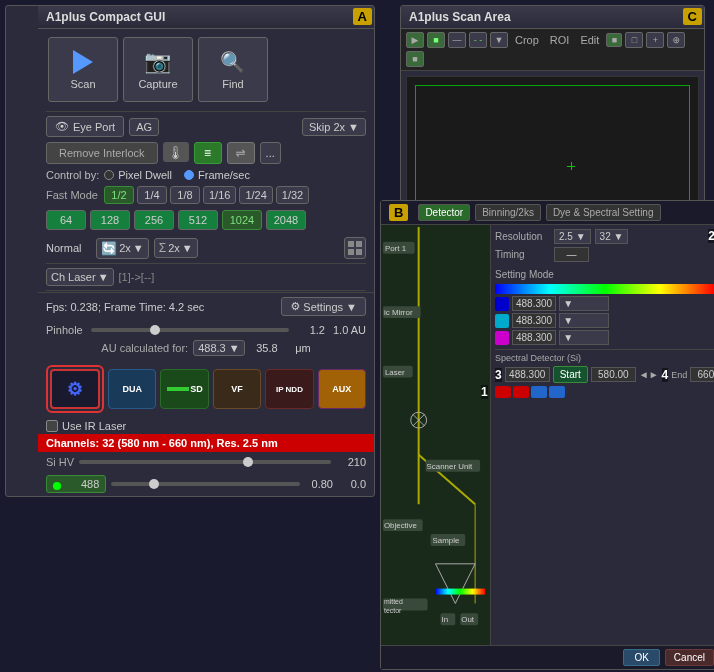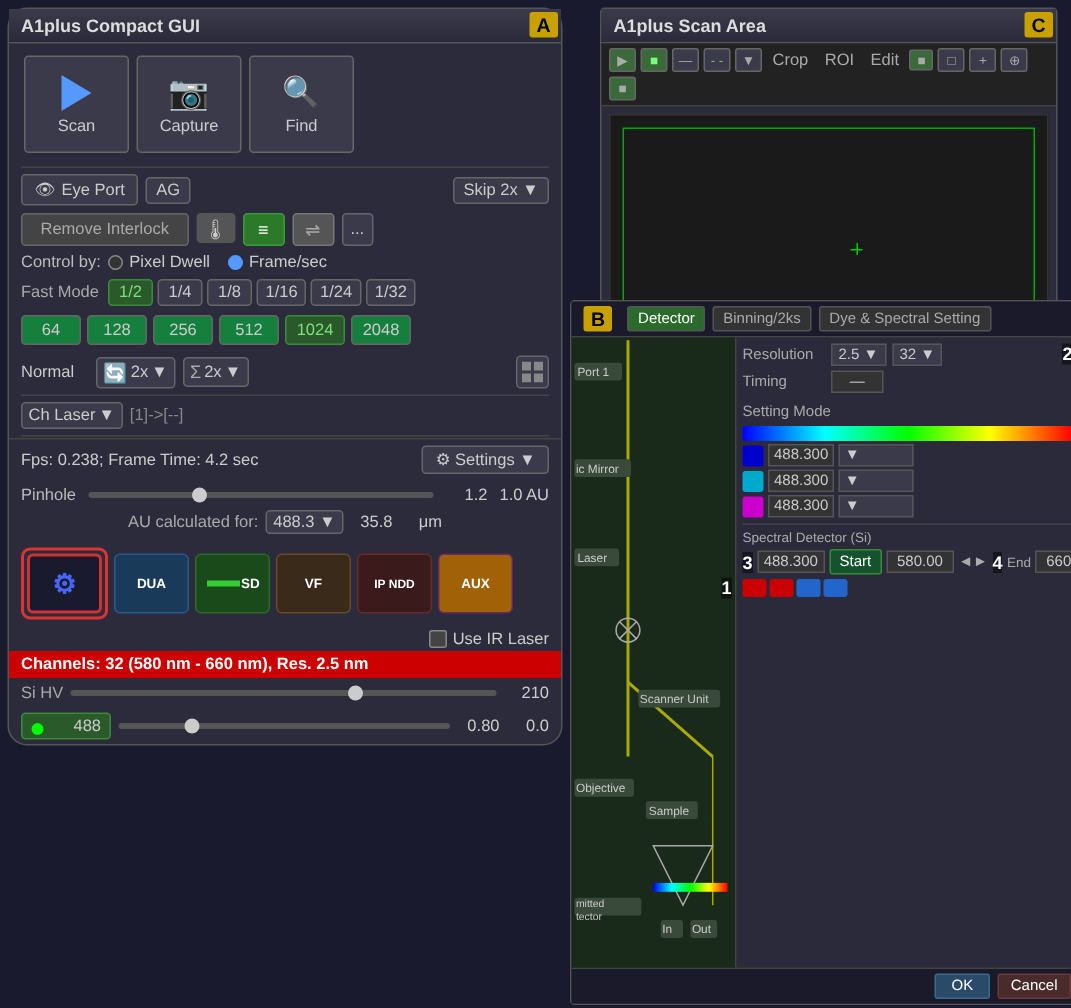--- a/index.html
+++ b/index.html
@@ -15,21 +15,22 @@
     }
 
     
     .panel-a {
       position: absolute;
       left: 5px;
       top: 5px;
       width: 370px;
       background: #2b2b3b;
       border: 1px solid #555;
-      border-radius: 13px;
+      border-radius: 3px;
+      padding-left: 32px;
     }
 
     .panel-header {
       background: linear-gradient(to bottom, #3a3a4a, #2a2a3a);
       padding: 4px 8px;
       display: flex;
       align-items: center;
       justify-content: space-between;
       border-bottom: 1px solid #555;
     }
@@ -436,21 +437,21 @@
     .gear-icon-btn {
       background: #1a1a2e;
       border: 2px solid #cc3333 !important;
     }
 
     .ir-laser-row {
       display: flex;
       align-items: center;
       padding: 2px 8px;
       gap: 5px;
-      justify-content: flex-end;
+      justify-content: flex-start;
     }
 
     .checkbox-item {
       display: flex;
       align-items: center;
       gap: 4px;
       cursor: pointer;
     }
 
     .checkbox-box {

